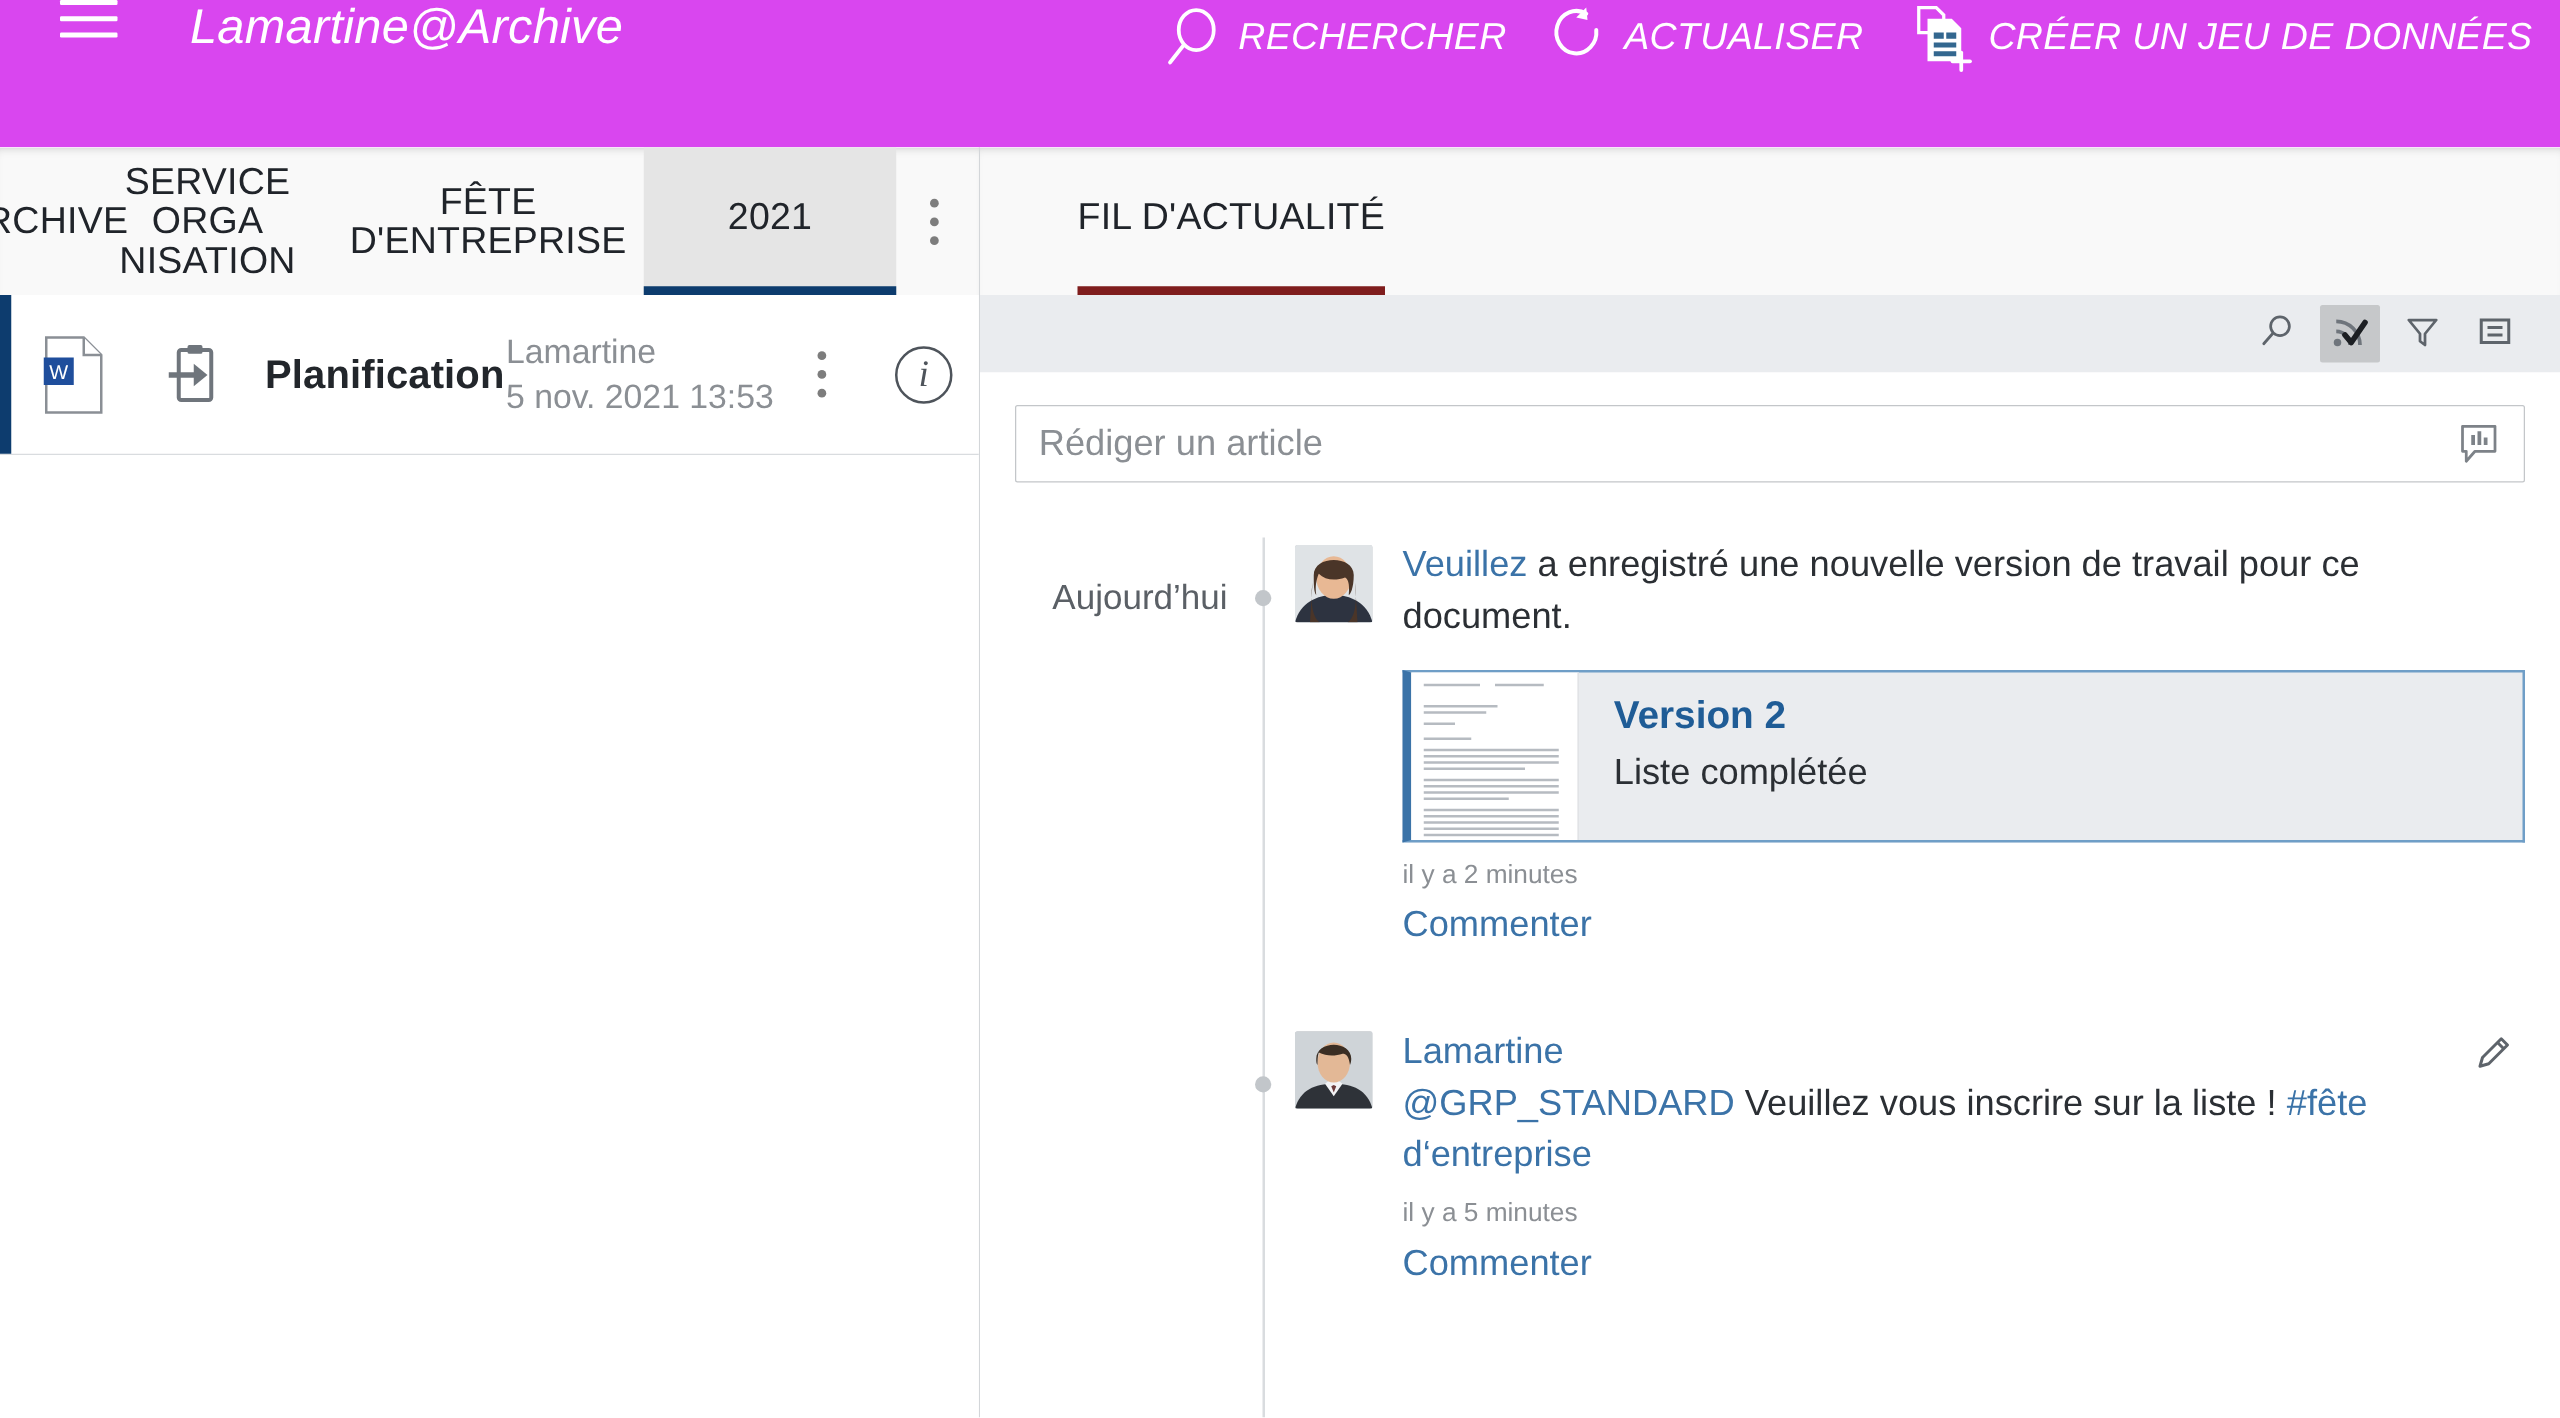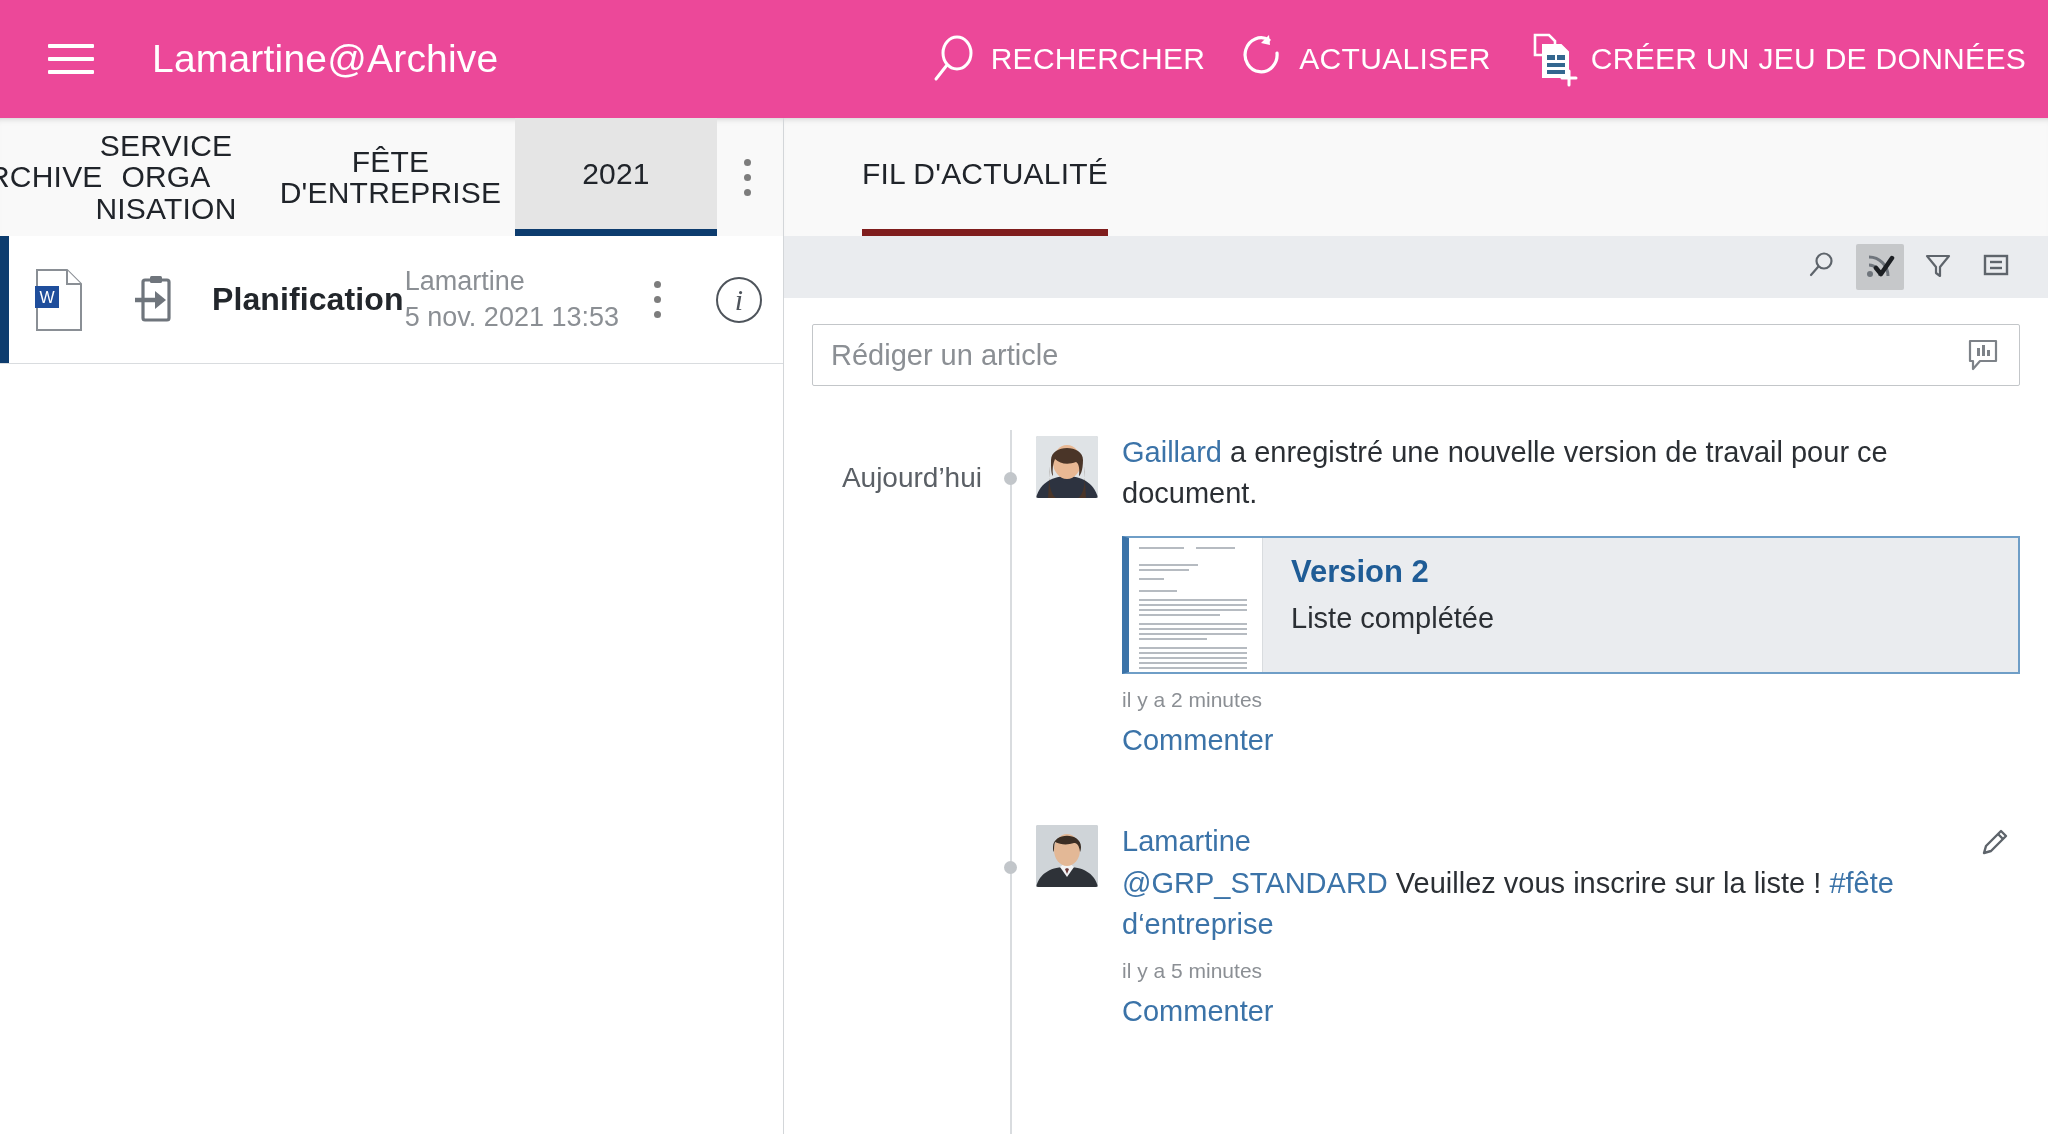--- a/index.html
+++ b/index.html
@@ -6,22 +6,22 @@
   html, body {
     width: 2048px; height: 1134px;
     font-family: "Liberation Sans", sans-serif;
     background: #ffffff;
     overflow: hidden;
   }
   .app { position: relative; width: 2048px; height: 1134px; display: flex; flex-direction: column; }
 
   
   .header {
-    height: 118px; background: #ec4899; flex: 0 0 118px;
-    display: flex; align-items: center; color: #ffffff;
+    height: 118px; background: #d946ef; flex: 0 0 118px;
+    display: flex; align-items: flex-start; color: #ffffff; font-style: italic;
   }
   .hamburger { width: 46px; margin-left: 48px; cursor: pointer; display: flex; flex-direction: column; gap: 9px; }
   .hamburger span { display: block; height: 4px; background: #fff; border-radius: 1px; }
   .app-title { margin-left: 58px; font-size: 39px; font-weight: 400; letter-spacing: .2px; white-space: nowrap; }
   .header-actions { margin-left: auto; display: flex; align-items: center; gap: 34px; margin-right: 22px; }
   .hdr-btn { display: flex; align-items: center; gap: 8px; cursor: pointer; font-size: 30px; letter-spacing: .3px; white-space: nowrap; }
   .hdr-btn svg { display: block; }
 
   
   .body { flex: 1; display: flex; min-height: 0; }
@@ -318,21 +318,21 @@
                 <rect width="62" height="62" fill="#dfe3e6"></rect>
                 <path d="M0 62 c4 -16 18 -22 31 -22 c13 0 27 6 31 22 z" fill="#2d3340"></path>
                 <ellipse cx="31" cy="26" rx="14" ry="17" fill="#e8b894"></ellipse>
                 <path d="M15 24 c0 -16 32 -16 32 0 c0 11 -3 16 -4 16 c1 -10 -1 -13 -3 -14 c-8 3 -16 2 -21 -3 c-2 5 -3 10 -2 17 c-2 -2 -2 -9 -2 -16 z" fill="#4a3528"></path>
                 <path d="M14 30 c-2 16 0 28 6 32 l-8 0 z" fill="#4a3528"></path>
                 <path d="M48 30 c2 16 0 28 -6 32 l8 0 z" fill="#4a3528"></path>
               </svg>
             </div>
             <div class="feed-body">
               <div class="feed-text">
-                <span class="feed-user">Gaillard</span><span> a enregistré une nouvelle version de travail pour ce document.</span>
+                <span class="feed-user">Veuillez</span><span> a enregistré une nouvelle version de travail pour ce document.</span>
               </div>
               <div class="version-card">
                 <div class="version-thumb">
                   <div class="vt-block" style="display:flex;gap:12px;">
                     <div style="width:40%">
                         <div class="vt-line"></div>
                       </div>
                     <div style="width:34%">
                         <div class="vt-line"></div>
                       </div>

